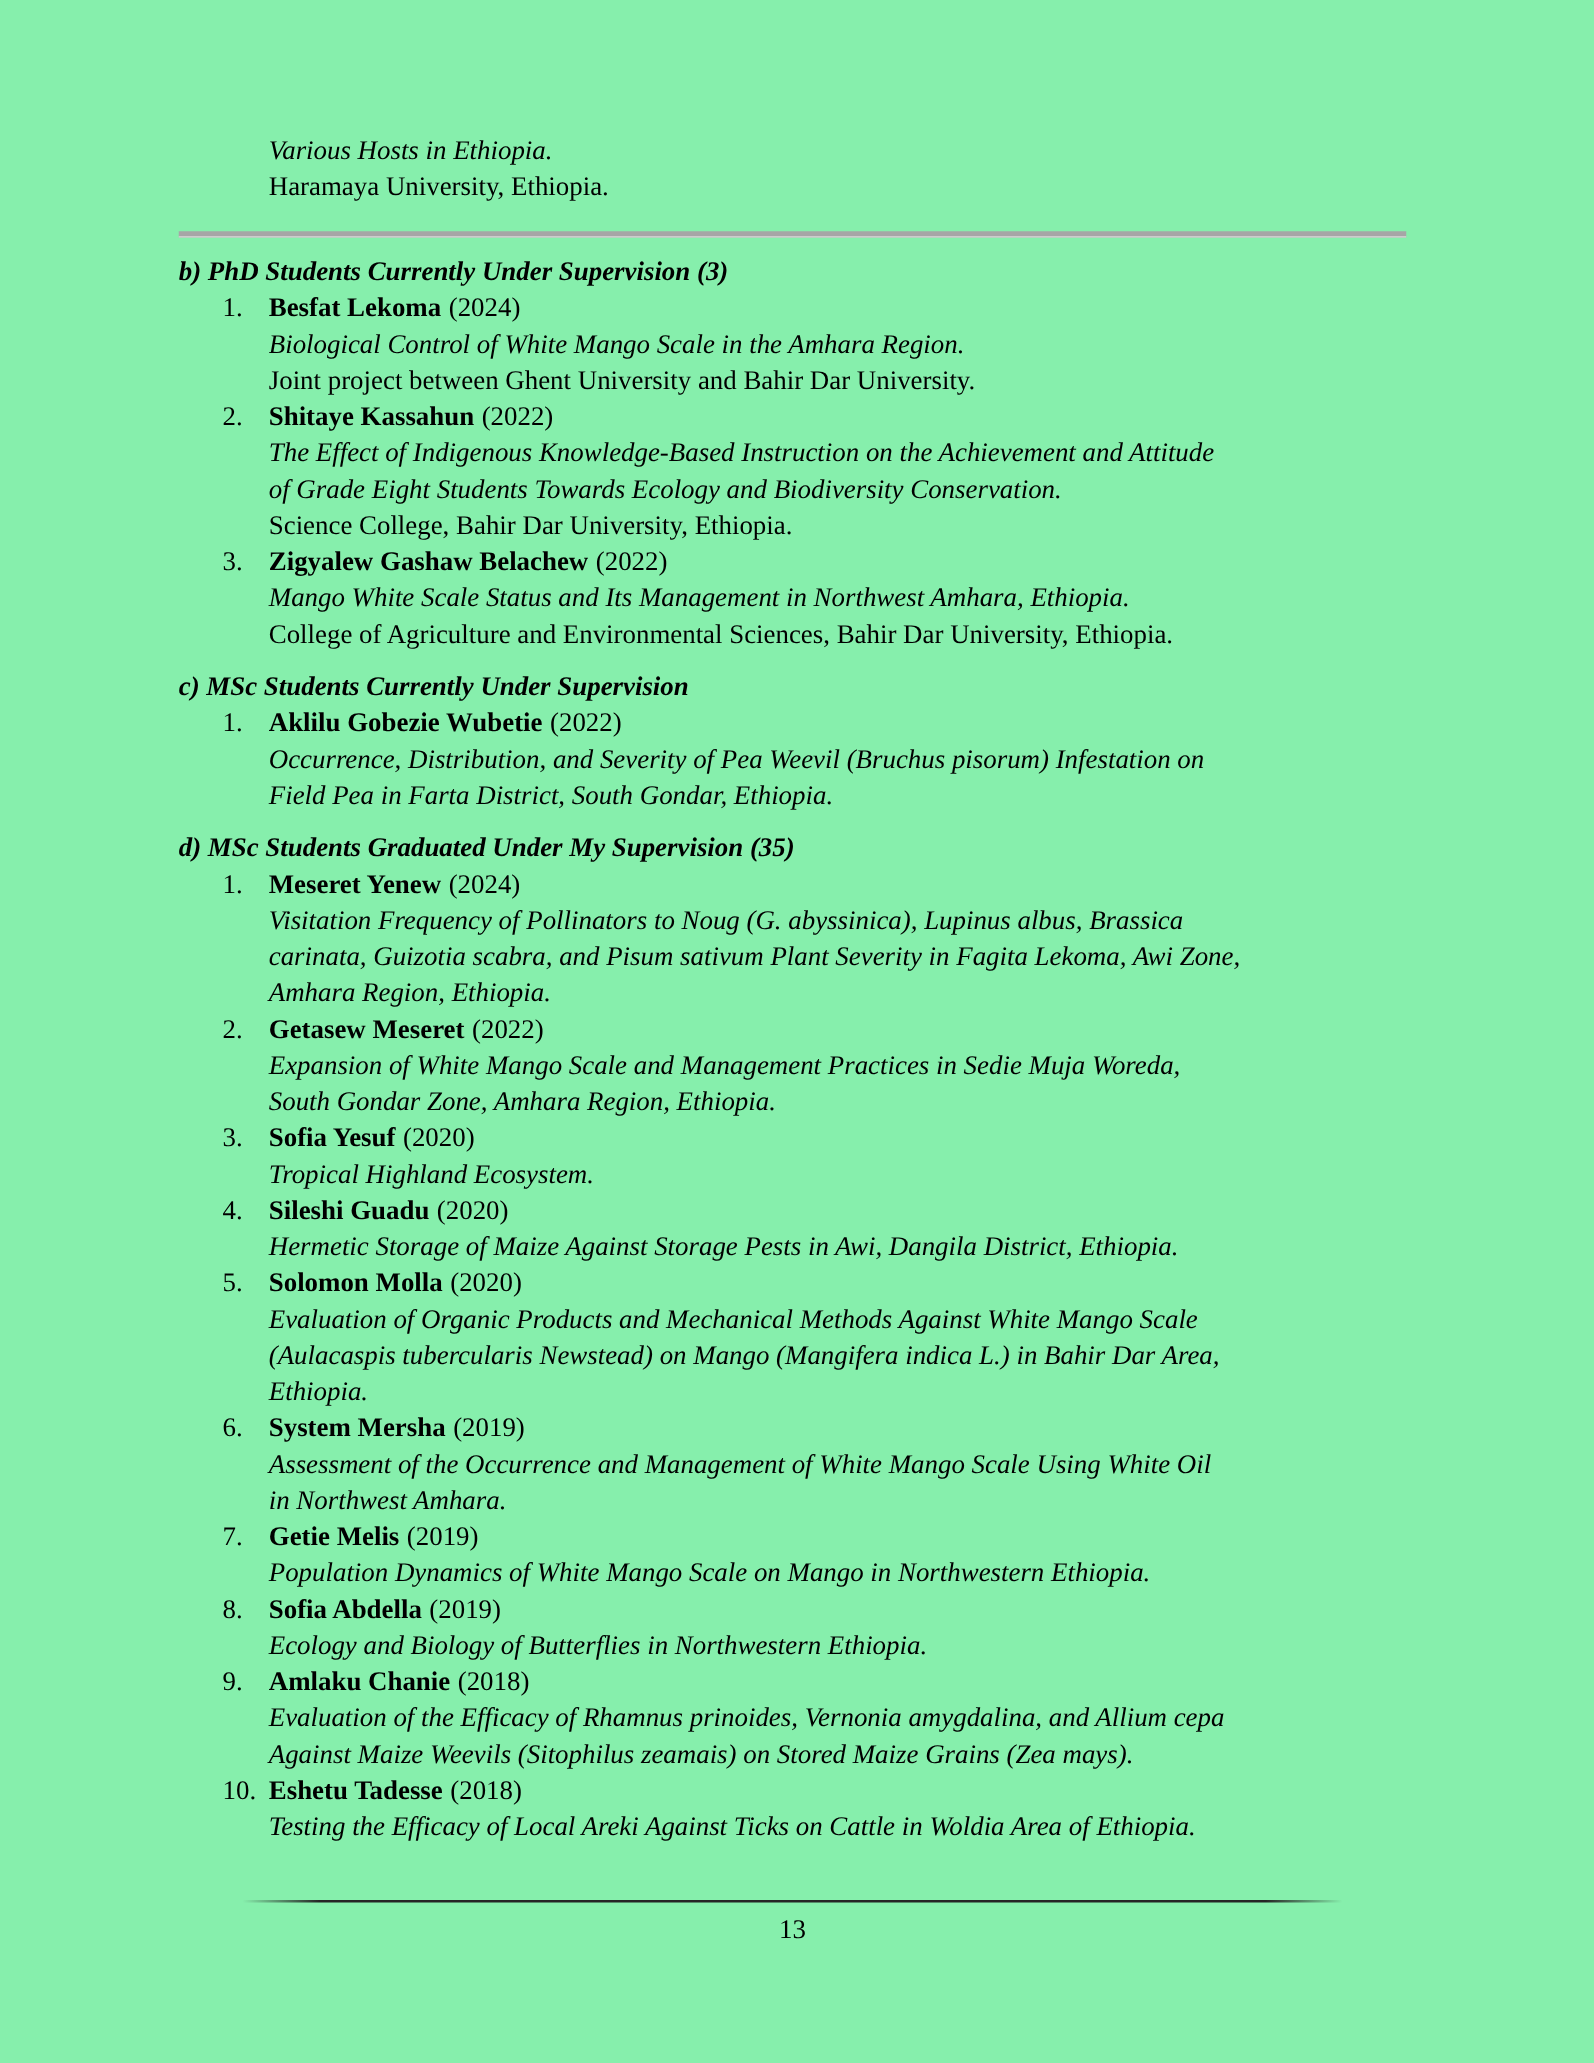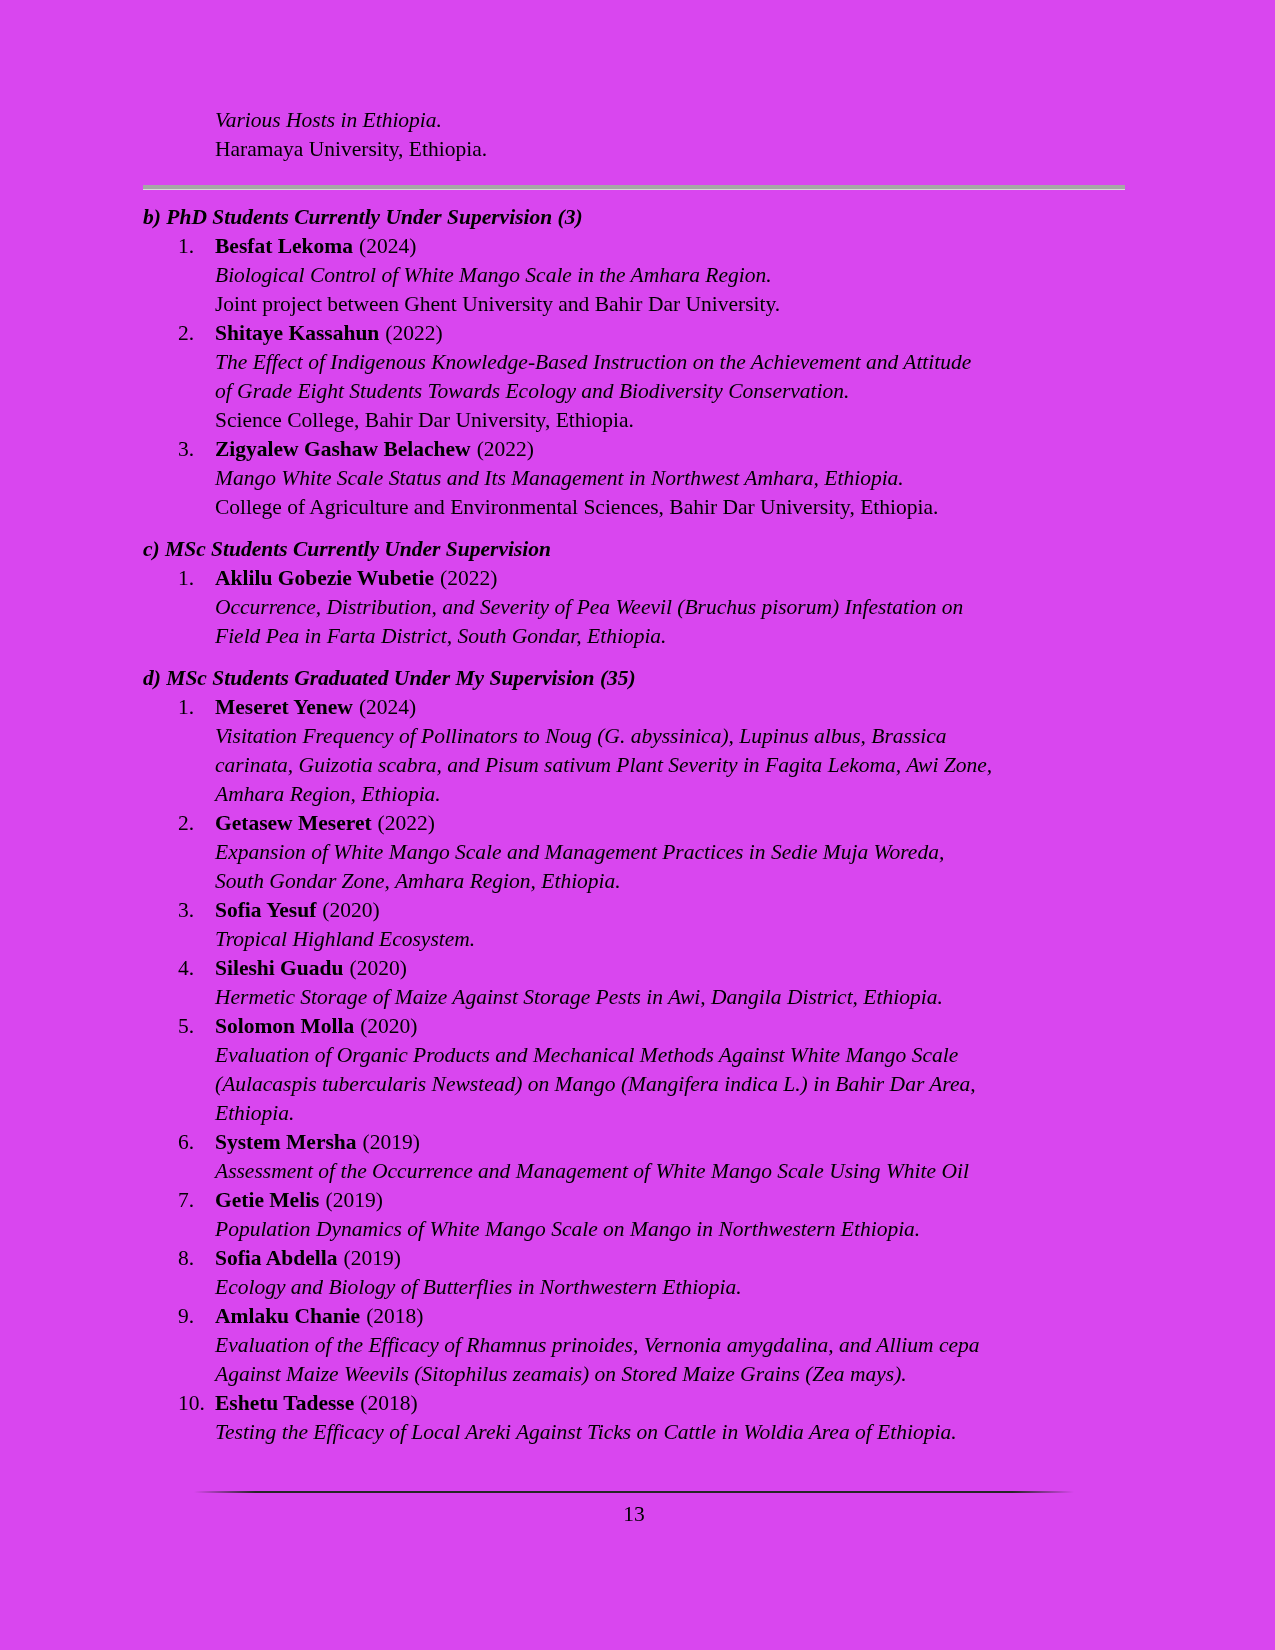--- a/index.html
+++ b/index.html
@@ -1,20 +1,20 @@
 <!DOCTYPE html>
 <html><head>
 <meta charset="utf-8">
 <style>
   html, body { margin: 0; padding: 0; background: #ffffff; }
   .page {
     position: relative;
     width: 1275px;
     height: 1650px;
-    background: #d946ef;
+    background: #86efac;
     font-family: "Liberation Serif", serif;
     font-size: 21.5px;
     line-height: 29px;
     color: #000000;
     overflow: hidden;
   }
   .content {
     position: absolute;
     left: 143px;
     top: 106px;
@@ -122,20 +122,21 @@
           </div>
           <div class="item">
             <div class="item-head"><span class="marker">5.</span><span class="student-name">Solomon Molla</span><span class="student-year">(2020)</span></div>
             <div class="line italic">Evaluation of Organic Products and Mechanical Methods Against White Mango Scale</div>
             <div class="line italic">(Aulacaspis tubercularis Newstead) on Mango (Mangifera indica L.) in Bahir Dar Area,</div>
             <div class="line italic">Ethiopia.</div>
           </div>
           <div class="item">
             <div class="item-head"><span class="marker">6.</span><span class="student-name">System Mersha</span><span class="student-year">(2019)</span></div>
             <div class="line italic">Assessment of the Occurrence and Management of White Mango Scale Using White Oil</div>
+            <div class="line italic">in Northwest Amhara.</div>
           </div>
           <div class="item">
             <div class="item-head"><span class="marker">7.</span><span class="student-name">Getie Melis</span><span class="student-year">(2019)</span></div>
             <div class="line italic">Population Dynamics of White Mango Scale on Mango in Northwestern Ethiopia.</div>
           </div>
           <div class="item">
             <div class="item-head"><span class="marker">8.</span><span class="student-name">Sofia Abdella</span><span class="student-year">(2019)</span></div>
             <div class="line italic">Ecology and Biology of Butterflies in Northwestern Ethiopia.</div>
           </div>
           <div class="item">

